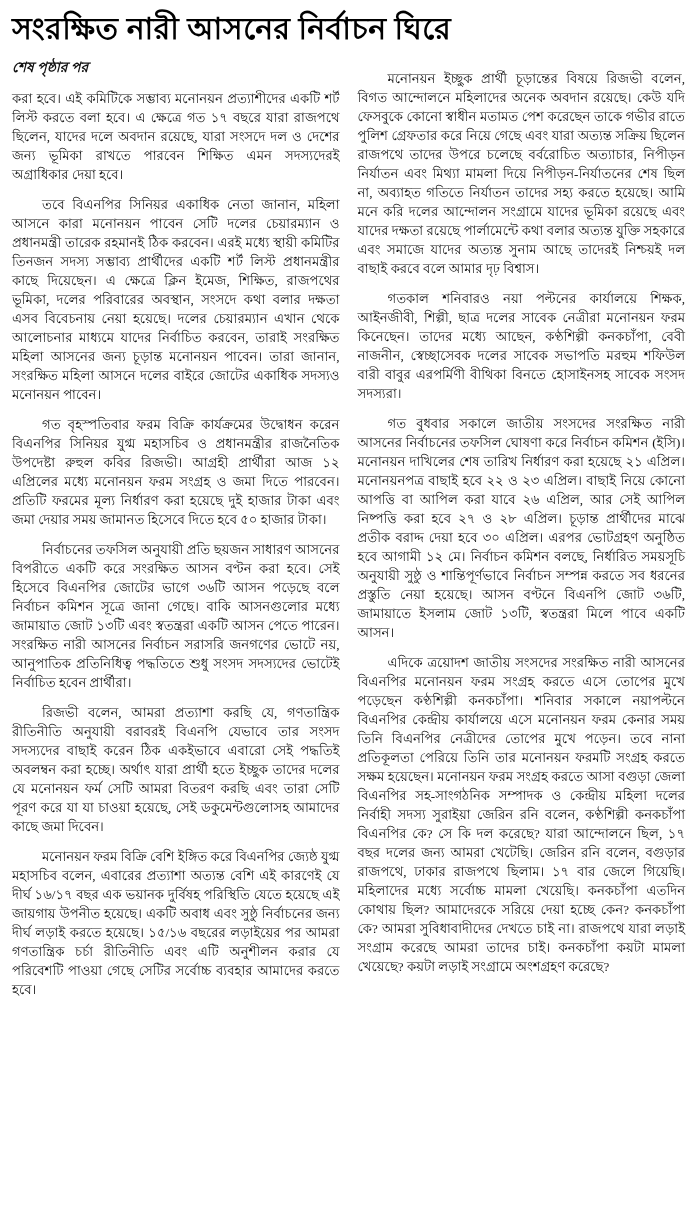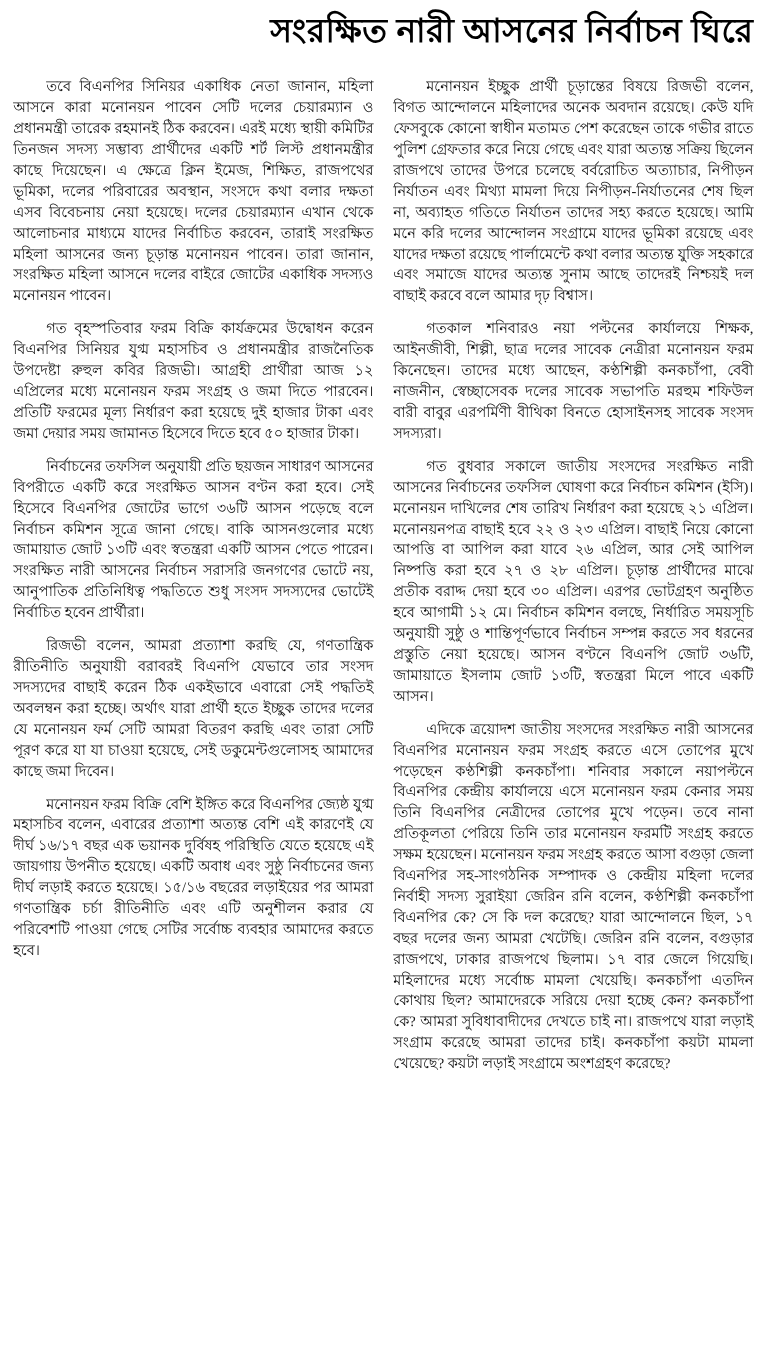--- a/index.html
+++ b/index.html
@@ -12,21 +12,21 @@
     width: 695px;
     height: 1226px;
     box-sizing: border-box;
     padding: 8px 10px 10px 12px;
     background: #ffffff;
     font-family: "Liberation Serif", "DejaVu Serif", serif;
     overflow: hidden;
   }
   .title {
     margin: 2px 0 10px 0;
-    text-align: right;
+    text-align: left;
     font-size: 30px;
     line-height: 1.25;
     font-weight: 700;
     color: #000000;
     letter-spacing: 0.5px;
   }
   .columns {
     display: flex;
     gap: 18px;
   }
@@ -55,21 +55,23 @@
   }
 </style>
 </head>
 <body>
 
 <div class="page">
   <h1 class="title">সংরক্ষিত নারী আসনের নির্বাচন ঘিরে</h1>
 
   <div class="columns">
     <div class="col">
+      <p class="continuation">শেষ পৃষ্ঠার পর</p>
       <div>
+          <p class="para no-indent">করা হবে। এই কমিটিকে সম্ভাব্য মনোনয়ন প্রত্যাশীদের একটি শর্ট লিস্ট করতে বলা হবে। এ ক্ষেত্রে গত ১৭ বছরে যারা রাজপথে ছিলেন, যাদের দলে অবদান রয়েছে, যারা সংসদে দল ও দেশের জন্য ভূমিকা রাখতে পারবেন শিক্ষিত এমন সদস্যদেরই অগ্রাধিকার দেয়া হবে।</p>
           <p class="para">তবে বিএনপির সিনিয়র একাধিক নেতা জানান, মহিলা আসনে কারা মনোনয়ন পাবেন সেটি দলের চেয়ারম্যান ও প্রধানমন্ত্রী তারেক রহমানই ঠিক করবেন। এরই মধ্যে স্থায়ী কমিটির তিনজন সদস্য সম্ভাব্য প্রার্থীদের একটি শর্ট লিস্ট প্রধানমন্ত্রীর কাছে দিয়েছেন। এ ক্ষেত্রে ক্লিন ইমেজ, শিক্ষিত, রাজপথের ভূমিকা, দলের পরিবারের অবস্থান, সংসদে কথা বলার দক্ষতা এসব বিবেচনায় নেয়া হয়েছে। দলের চেয়ারম্যান এখান থেকে আলোচনার মাধ্যমে যাদের নির্বাচিত করবেন, তারাই সংরক্ষিত মহিলা আসনের জন্য চূড়ান্ত মনোনয়ন পাবেন। তারা জানান, সংরক্ষিত মহিলা আসনে দলের বাইরে জোটের একাধিক সদস্যও মনোনয়ন পাবেন।</p>
           <p class="para">গত বৃহস্পতিবার ফরম বিক্রি কার্যক্রমের উদ্বোধন করেন বিএনপির সিনিয়র যুগ্ম মহাসচিব ও প্রধানমন্ত্রীর রাজনৈতিক উপদেষ্টা রুহুল কবির রিজভী। আগ্রহী প্রার্থীরা আজ ১২ এপ্রিলের মধ্যে মনোনয়ন ফরম সংগ্রহ ও জমা দিতে পারবেন। প্রতিটি ফরমের মূল্য নির্ধারণ করা হয়েছে দুই হাজার টাকা এবং জমা দেয়ার সময় জামানত হিসেবে দিতে হবে ৫০ হাজার টাকা।</p>
           <p class="para">নির্বাচনের তফসিল অনুযায়ী প্রতি ছয়জন সাধারণ আসনের বিপরীতে একটি করে সংরক্ষিত আসন বণ্টন করা হবে। সেই হিসেবে বিএনপির জোটের ভাগে ৩৬টি আসন পড়েছে বলে নির্বাচন কমিশন সূত্রে জানা গেছে। বাকি আসনগুলোর মধ্যে জামায়াত জোট ১৩টি এবং স্বতন্ত্ররা একটি আসন পেতে পারেন। সংরক্ষিত নারী আসনের নির্বাচন সরাসরি জনগণের ভোটে নয়, আনুপাতিক প্রতিনিধিত্ব পদ্ধতিতে শুধু সংসদ সদস্যদের ভোটেই নির্বাচিত হবেন প্রার্থীরা।</p>
           <p class="para">রিজভী বলেন, আমরা প্রত্যাশা করছি যে, গণতান্ত্রিক রীতিনীতি অনুযায়ী বরাবরই বিএনপি যেভাবে তার সংসদ সদস্যদের বাছাই করেন ঠিক একইভাবে এবারো সেই পদ্ধতিই অবলম্বন করা হচ্ছে। অর্থাৎ যারা প্রার্থী হতে ইচ্ছুক তাদের দলের যে মনোনয়ন ফর্ম সেটি আমরা বিতরণ করছি এবং তারা সেটি পূরণ করে যা যা চাওয়া হয়েছে, সেই ডকুমেন্টগুলোসহ আমাদের কাছে জমা দিবেন।</p>
           <p class="para">মনোনয়ন ফরম বিক্রি বেশি ইঙ্গিত করে বিএনপির জ্যেষ্ঠ যুগ্ম মহাসচিব বলেন, এবারের প্রত্যাশা অত্যন্ত বেশি এই কারণেই যে দীর্ঘ ১৬/১৭ বছর এক ভয়ানক দুর্বিষহ পরিস্থিতি যেতে হয়েছে এই জায়গায় উপনীত হয়েছে। একটি অবাধ এবং সুষ্ঠু নির্বাচনের জন্য দীর্ঘ লড়াই করতে হয়েছে। ১৫/১৬ বছরের লড়াইয়ের পর আমরা গণতান্ত্রিক চর্চা রীতিনীতি এবং এটি অনুশীলন করার যে পরিবেশটি পাওয়া গেছে সেটির সর্বোচ্চ ব্যবহার আমাদের করতে হবে।</p>
         </div>
     </div>
 
     <div class="col">
       <div>

